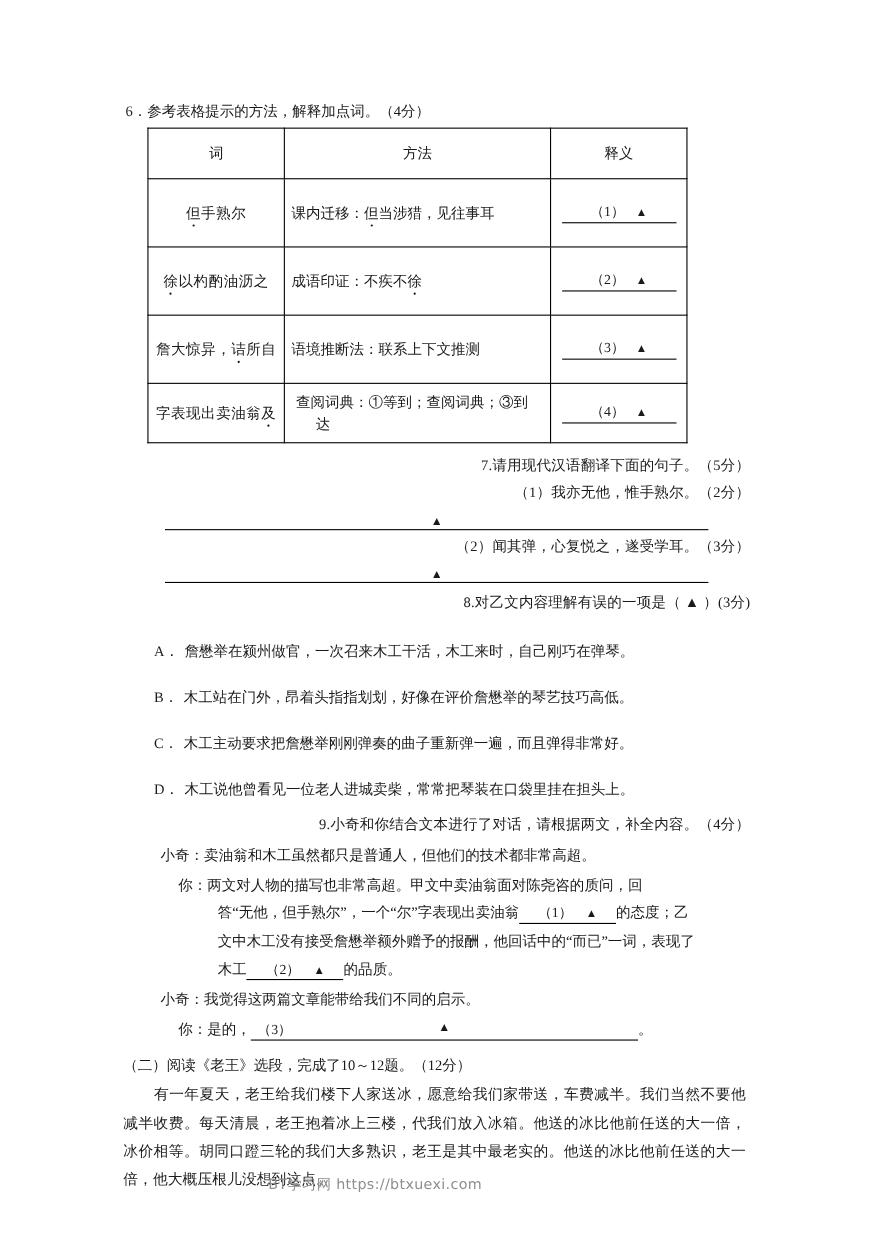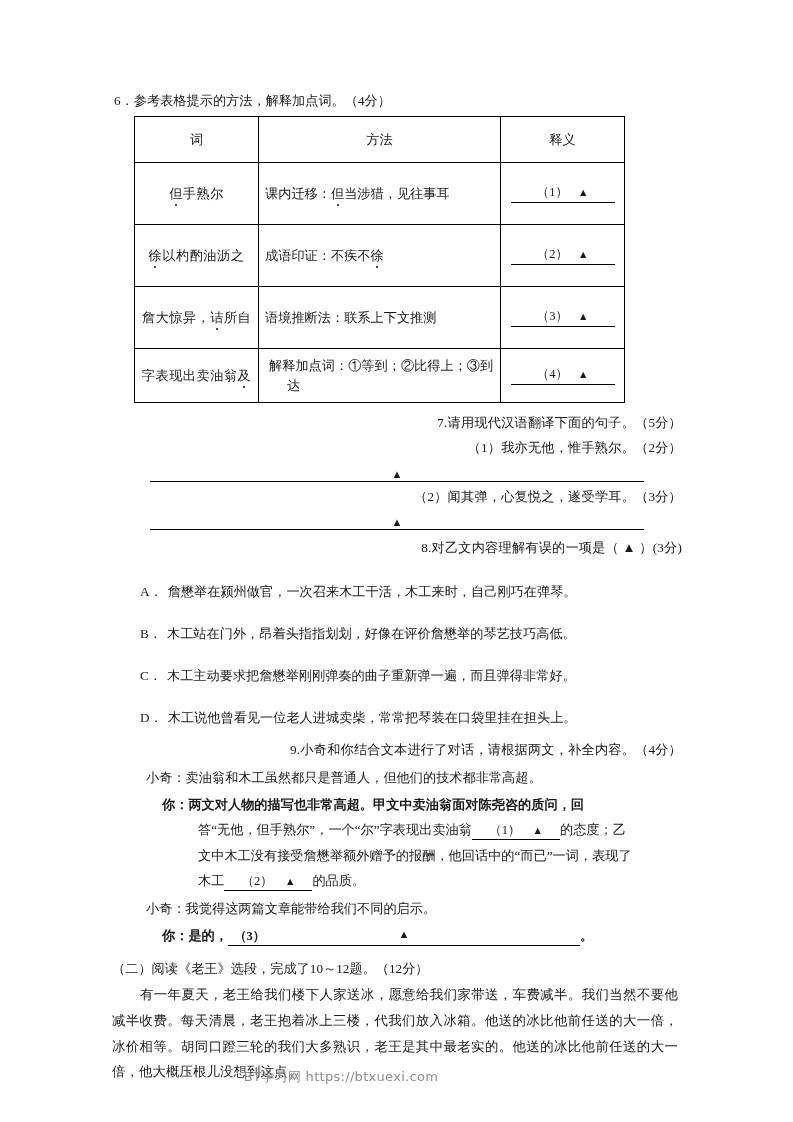--- a/index.html
+++ b/index.html
@@ -124,21 +124,21 @@
     margin-top: 24px;
     font-size: 13.2px;
     white-space: nowrap;
   }
   .opt .lbl { padding-right: 5px; }
 
   
   .q9 { margin-top: 13px; }
   .dlg { margin-top: 9px; font-size: 13.2px; }
   .dlg-a { padding-left: 34px; }
-  .dlg-b { padding-left: 50px; font-weight: bold; }
+  .dlg-b { padding-left: 50px; }
   .dlg-cont { padding-left: 86px; margin-top: 7px; }
   .inline-blank {
     display: inline-block;
     border-bottom: 1.2px solid #000;
     text-align: center;
     min-width: 88px;
     font-size: 12.6px;
     padding: 0 3px;
   }
   .inline-blank .tri { font-size: 10.5px; padding-left: 12px; }
@@ -219,21 +219,21 @@
       <tr class="datarow">
         <td class="col-w cell-word"><span>詹大惊异，</span><span class="dotchar">诘</span><span>所自</span></td>
         <td class="col-m cell-method"><span>语境推断法：联系上下文推测</span></td>
         <td class="col-s">
           <span class="ans-blank blank-cell"><span>（3）</span><span class="tri">▲</span></span>
         </td>
       </tr>
 
       <tr class="tall">
         <td class="col-w cell-word"><span>字表现出卖油翁</span><span class="dotchar">及</span><span></span></td>
-        <td class="col-m cell-method two-line"><span>解释加点词：①等到；②比得上；③到</span><br><span style="padding-left:18px">达</span></td>
+        <td class="col-m cell-method two-line"><span>查阅词典：①等到；查阅词典；③到</span><br><span style="padding-left:18px">达</span></td>
         <td class="col-s">
           <span class="ans-blank blank-cell"><span>（4）</span><span class="tri">▲</span></span>
         </td>
       </tr>
     </tbody>
       </table>
 
     <div class="q7">
       <div class="qline">7.请用现代汉语翻译下面的句子。（5分）</div>
       <div class="qline q-item">（1）我亦无他，惟手熟尔。（2分）</div>

